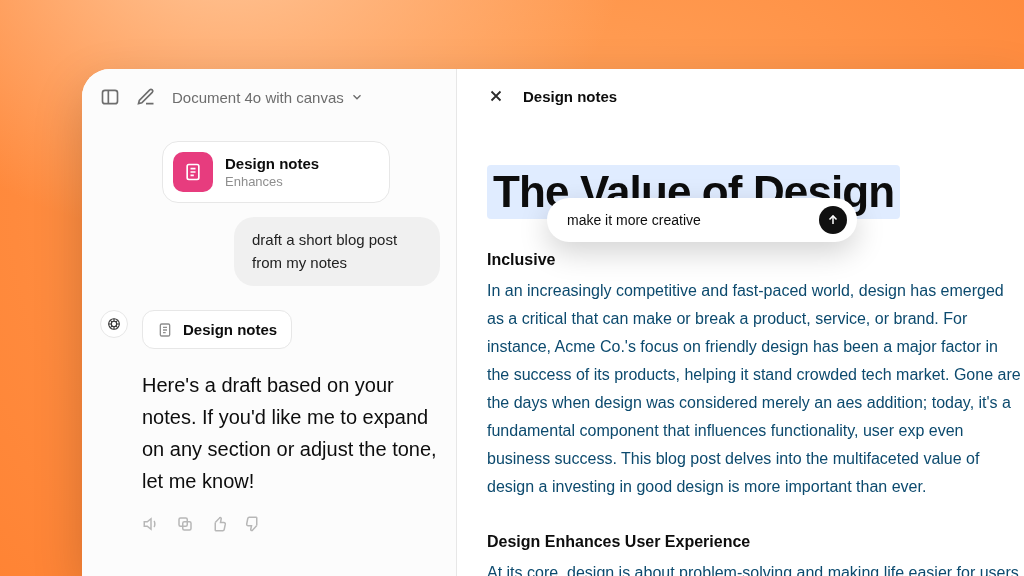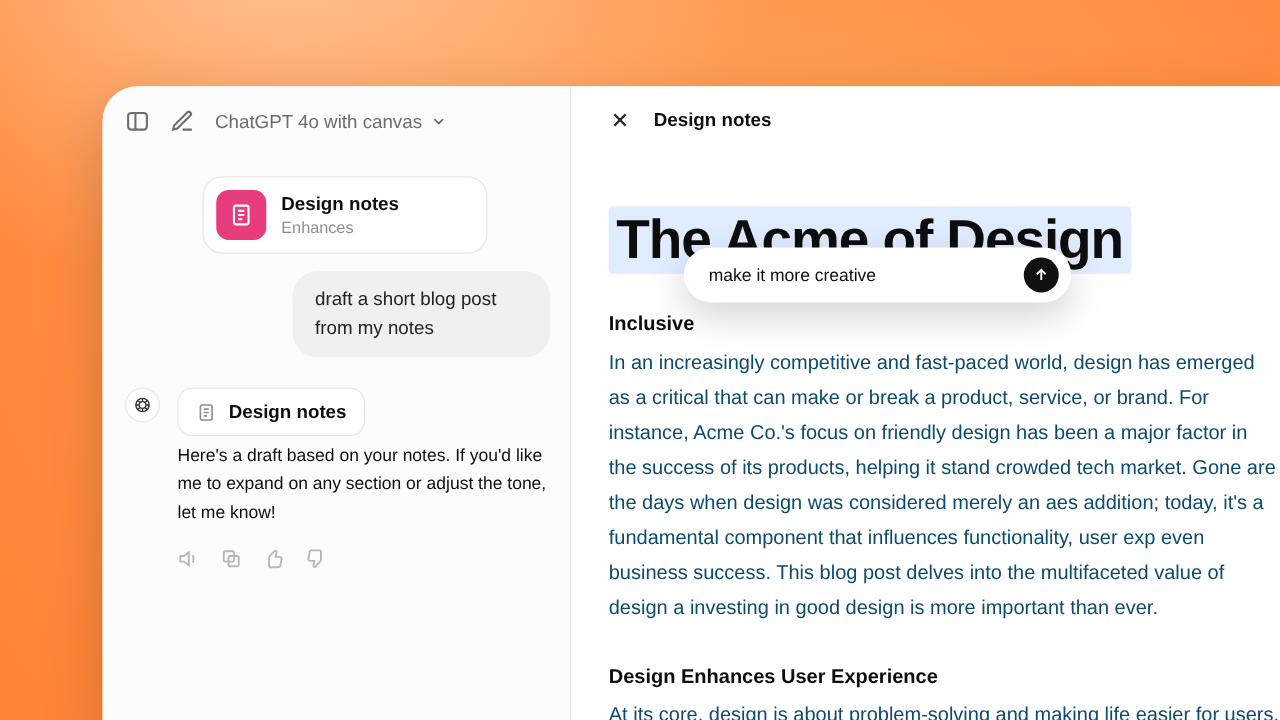--- a/index.html
+++ b/index.html
@@ -28,21 +28,21 @@
     .card-title { font-weight: 700; font-size: 15px; color: var(--ink); }
     .card-sub { font-size: 13px; color: var(--muted); margin-top: 2px; }
 
     .user-bubble { margin-left: 134px; margin-top: 14px; background: var(--bubble); color: #222; padding: 12px 18px; border-radius: 20px; font-size: 15px; line-height: 1.5; width: fit-content; max-width: 220px; }
 
     .assistant-row { display: flex; align-items: flex-start; gap: 14px; margin-top: 24px; }
     .avatar { width: 28px; height: 28px; border-radius: 50%; border: 1px solid var(--line); display: flex; align-items: center; justify-content: center; color: #323232; background: #fff; flex: none; }
     .canvas-chip { display: inline-flex; align-items: center; gap: 10px; border: 1px solid var(--line); border-radius: 12px; padding: 10px 14px; font-size: 15px; font-weight: 600; color: var(--ink); background: #fff; cursor: pointer; }
     .canvas-chip .docmini { color: #8e8e8e; display: inline-flex; }
 
-    .assistant-text { margin-left: 42px; margin-top: 4px; font-size: 14px; line-height: 1.6; color: var(--ink); max-width: 300px; }
+    .assistant-text { margin-left: 42px; margin-top: 20px; font-size: 20px; line-height: 1.6; color: var(--ink); max-width: 300px; }
 
     .actions { margin-left: 42px; margin-top: 18px; display: flex; gap: 16px; color: #b7b7b7; }
     .actions .aicon { width: 18px; height: 18px; display: inline-flex; cursor: pointer; }
 
     
     .canvas { flex: 1; background: #fff; padding: 18px 0 0 30px; position: relative; }
     .canvas-top { display: flex; align-items: center; gap: 18px; }
     .xbtn { width: 18px; height: 18px; color: #2b2b2b; cursor: pointer; display: inline-flex; }
     .canvas-title { font-weight: 700; font-size: 15px; color: var(--ink); }
 
@@ -74,21 +74,21 @@
               <path d="M10 4v16"></path>
             </svg>
         </span>
         <span class="iconbtn">
           <svg viewBox="0 0 24 24" width="20" height="20" fill="none" stroke="currentColor" stroke-width="2">
               <path d="M12 20h9"></path>
               <path d="M16.5 3.5a2.1 2.1 0 0 1 3 3L7 19l-4 1 1-4Z"></path>
             </svg>
         </span>
         <span class="modelpick">
-          <span>ChatGPT 4o with canvas</span>
+          <span>Document 4o with canvas</span>
           <svg viewBox="0 0 24 24" width="14" height="14" fill="none" stroke="currentColor" stroke-width="2.4">
               <path d="m6 9 6 6 6-6"></path>
             </svg>
         </span>
       </div>
 
       <div class="card">
         <span class="doc-badge">
           <svg viewBox="0 0 24 24" width="20" height="20" fill="none" stroke="currentColor" stroke-width="2">
               <rect x="5" y="3" width="14" height="18" rx="2"></rect>
@@ -156,21 +156,21 @@
       <div class="canvas-top">
         <span class="xbtn">
           <svg viewBox="0 0 24 24" width="18" height="18" fill="none" stroke="currentColor" stroke-width="2.4">
               <path d="M6 6l12 12M18 6 6 18"></path>
             </svg>
         </span>
         <span class="canvas-title">Design notes</span>
       </div>
 
       <div class="doc">
-        <span class="h1 sel">The Acme of Design</span>
+        <span class="h1 sel">The Value of Design</span>
         <div class="h2">Inclusive</div>
         <div class="para">In an increasingly competitive and fast-paced world, design has emerged as a critical that can make or break a product, service, or brand. For instance, Acme Co.'s focus on friendly design has been a major factor in the success of its products, helping it stand crowded tech market. Gone are the days when design was considered merely an aes addition; today, it's a fundamental component that influences functionality, user exp even business success. This blog post delves into the multifaceted value of design a investing in good design is more important than ever.</div>
         <div class="h2">Design Enhances User Experience</div>
         <div class="para">At its core, design is about problem-solving and making life easier for users. A well-designed interface allows users to find what they're looking for without frustration, ensuring intuitive navigation throughout your product or service. Inclusive design practices ensure that</div>
       </div>
 
       <div class="popover">
         <input type="text" value="make it more creative" style="">
         <span class="sendbtn">
           <svg viewBox="0 0 24 24" width="14" height="14" fill="none" stroke="currentColor" stroke-width="2.6">

